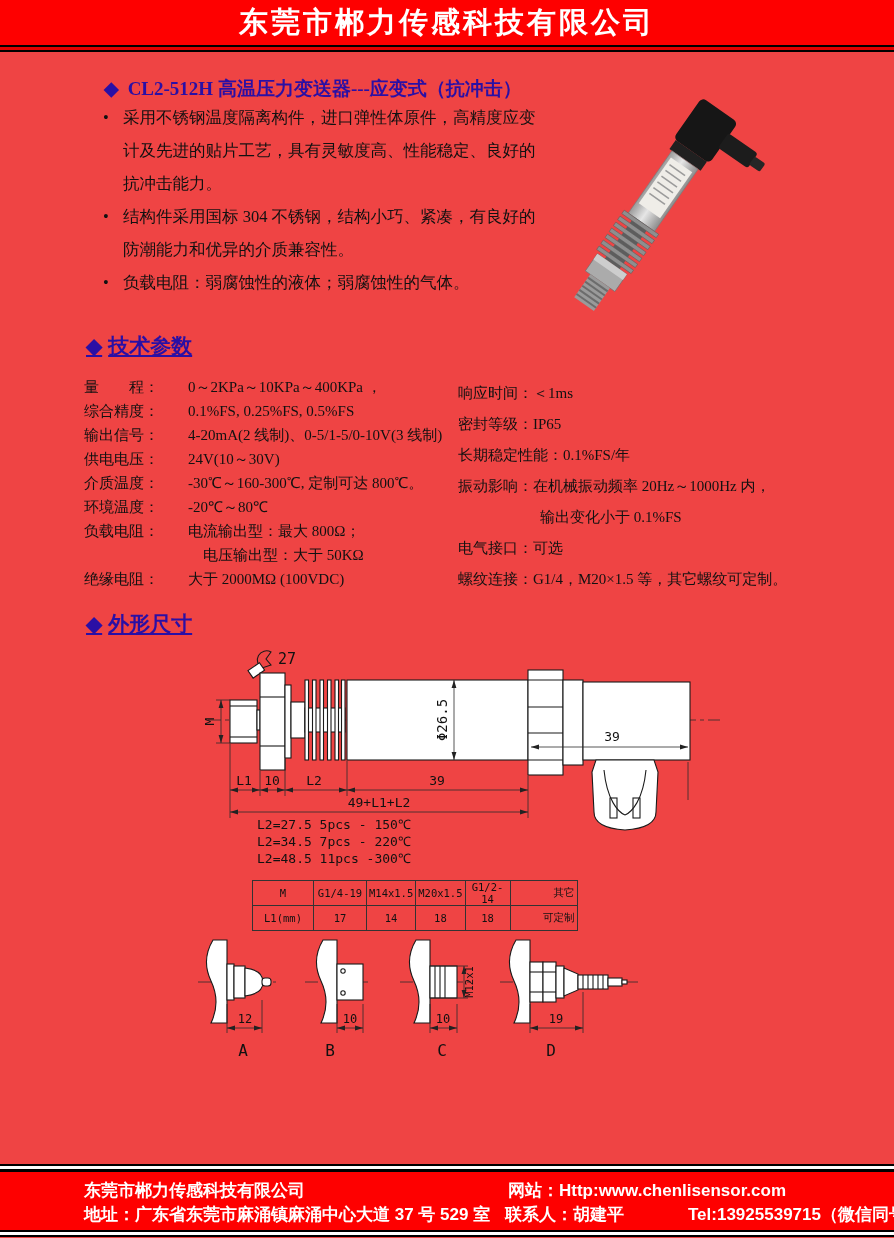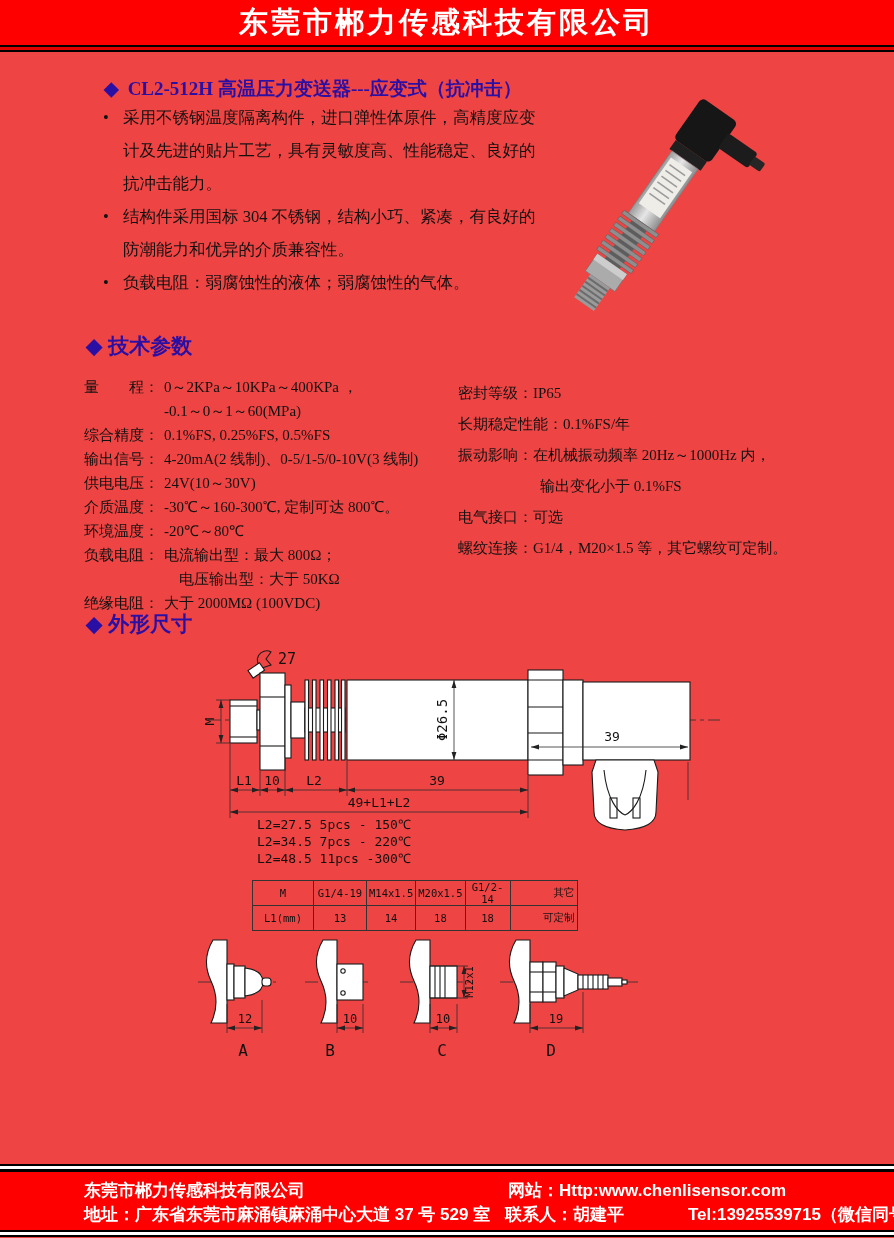--- a/index.html
+++ b/index.html
@@ -14,28 +14,28 @@
               border-top:2px solid #000;border-bottom:2px solid #000;}
 
   
   .prod-title{position:absolute;top:76px;left:88px;font-size:19px;font-weight:bold;color:#2a0fa5;white-space:nowrap;margin-left:16px;}
   .prod-title .dia{margin-right:9px;}
   .bullets{position:absolute;top:101px;left:101px;width:436px;font-size:16.5px;line-height:33px;}
   .bullets .li{position:relative;padding-left:22px;}
   .bullets .bullet{position:absolute;left:2px;top:0;}
 
   
-  .sec-head{position:absolute;left:86px;font-size:21px;font-weight:bold;color:#2a0fa5;white-space:nowrap;}
+  .sec-head{position:absolute;left:86px;font-size:21px;font-weight:bold;color:#2a0fa5;white-space:nowrap;text-decoration:underline;}
   .sec-head.tech{top:332px;}
   .sec-head.dim{top:610px;}
   .sec-head .dia{margin-right:6px;}
 
   
   .params-left{position:absolute;top:375px;left:84px;width:380px;font-size:15px;line-height:24px;}
-  .params-left .row{display:flex;}
+  .params-left .row{display:flex;gap:24px;}
   .params-left .plabel{flex:none;width:80px;}
   .params-left .pvalue{flex:1;white-space:nowrap;}
   .params-right{position:absolute;top:378px;left:458px;width:432px;font-size:15px;line-height:31px;}
   .params-right .row{white-space:nowrap;}
   .params-right .row.cont{padding-left:82px;}
 
   
   .photo{position:absolute;top:88px;left:553px;width:340px;height:245px;}
 
   
@@ -148,21 +148,20 @@
     <span class="dia">◆</span><span>技术参数</span>
   </div>
 
   <div class="params-left">
     <div class="row">
         <span class="plabel">量　　程：</span>
         <span class="pvalue">0～2KPa～10KPa～400KPa ，</span>
       </div>
     <div class="row">
         <span class="plabel"></span>
-        <span class="pvalue">-0.1～0～1～60(MPa)</span>
       </div>
     <div class="row">
         <span class="plabel">综合精度：</span>
         <span class="pvalue">0.1%FS, 0.25%FS, 0.5%FS</span>
       </div>
     <div class="row">
         <span class="plabel">输出信号：</span>
         <span class="pvalue">4-20mA(2 线制)、0-5/1-5/0-10V(3 线制)</span>
       </div>
     <div class="row">
@@ -185,20 +184,21 @@
         <span class="plabel"></span>
         <span class="pvalue">　电压输出型：大于 50KΩ</span>
       </div>
     <div class="row">
         <span class="plabel">绝缘电阻：</span>
         <span class="pvalue">大于 2000MΩ (100VDC)</span>
       </div>
   </div>
 
   <div class="params-right">
+    <div class="row"><span>响应时间：</span><span>＜1ms</span></div>
     <div class="row"><span>密封等级：</span><span>IP65</span></div>
     <div class="row"><span>长期稳定性能：</span><span>0.1%FS/年</span></div>
     <div class="row"><span>振动影响：</span><span>在机械振动频率 20Hz～1000Hz 内，</span></div>
     <div class="row cont"><span></span><span>输出变化小于 0.1%FS</span></div>
     <div class="row"><span>电气接口：</span><span>可选</span></div>
     <div class="row"><span>螺纹连接：</span><span>G1/4，M20×1.5 等，其它螺纹可定制。</span></div>
   </div>
 
   <div class="sec-head dim">
     <span class="dia">◆</span><span>外形尺寸</span>
@@ -374,21 +374,21 @@
         <tr>
       <td class="c0">M</td>
       <td class="c1">G1/4-19</td>
       <td class="c2">M14x1.5</td>
       <td class="c3">M20x1.5</td>
       <td class="c4">G1/2-14</td>
       <td class="c5">其它</td>
     </tr>
     <tr>
       <td class="c0">L1(mm)</td>
-      <td class="c1">13</td>
+      <td class="c1">17</td>
       <td class="c2">14</td>
       <td class="c3">18</td>
       <td class="c4">18</td>
       <td class="c5">可定制</td>
     </tr>
   </tbody>
     </table>
 
   <div class="ftr-stripe-top"></div>
   <div class="ftr">

